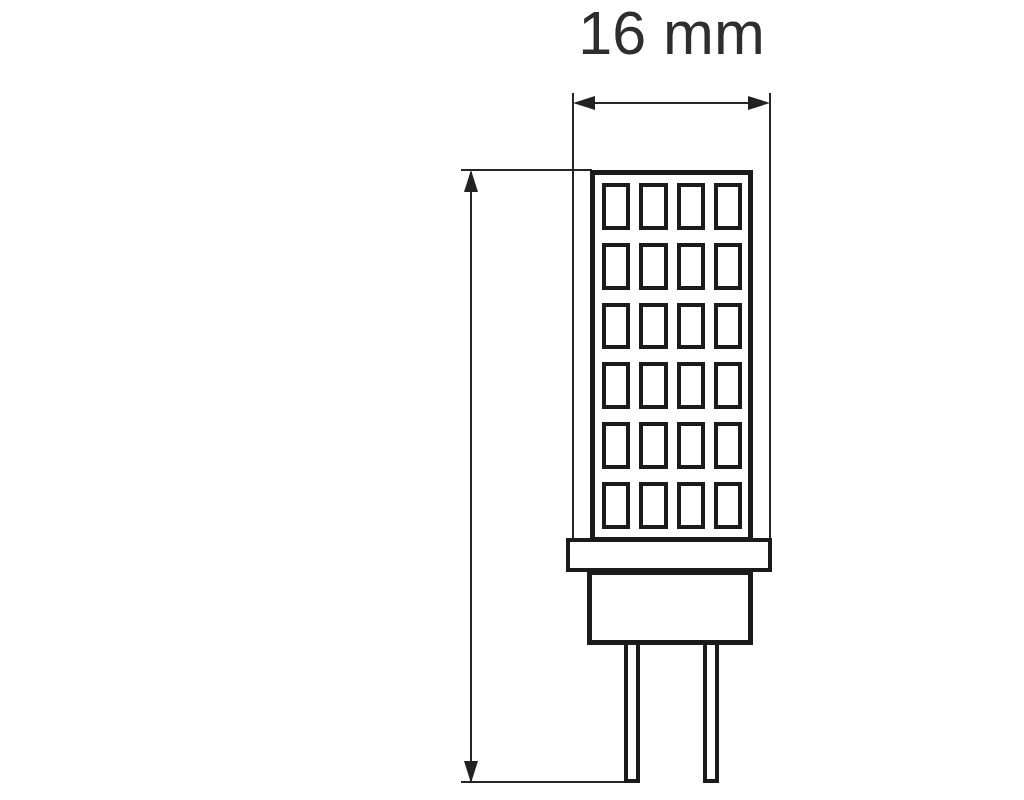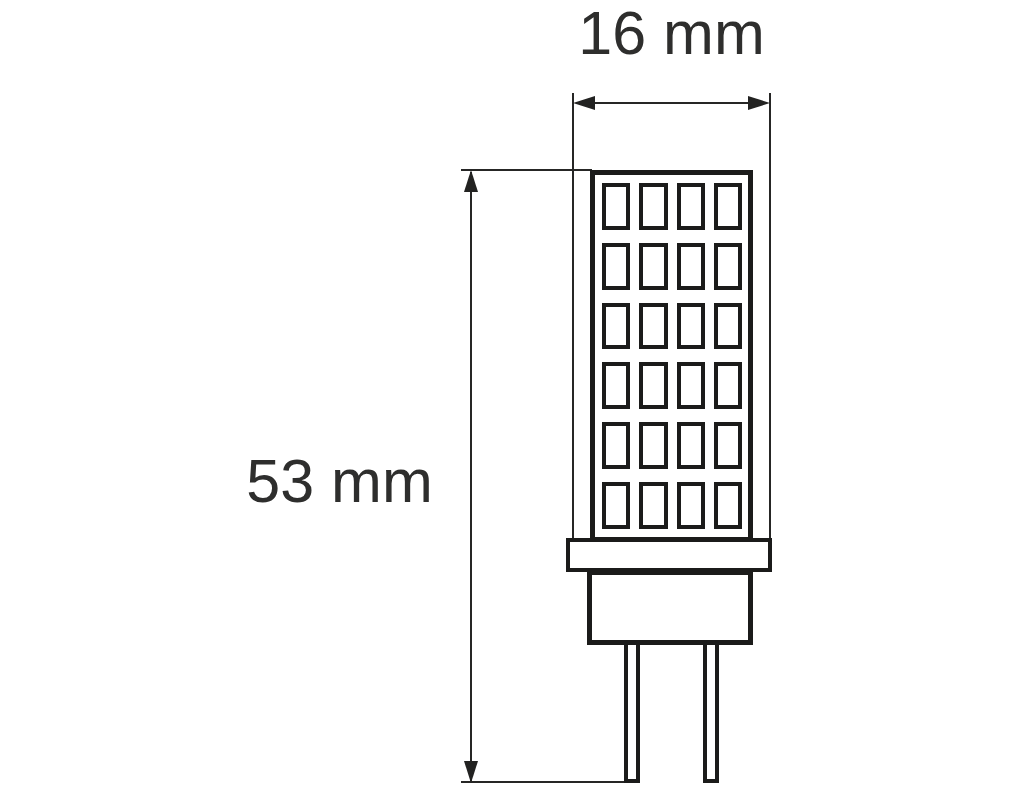--- a/index.html
+++ b/index.html
@@ -98,21 +98,20 @@
 
 <div id="canvas">
 
   <div class="dim-label" id="label-width">16 mm</div>
   <div class="line" id="ext-width-left"></div>
   <div class="line" id="ext-width-right"></div>
   <div class="line" id="dim-width-line"></div>
   <div class="arrow arrow-left" id="arrow-width-left"></div>
   <div class="arrow arrow-right" id="arrow-width-right"></div>
 
-  <div class="dim-label" id="label-height">53 mm</div>
   <div class="line" id="dim-height-line"></div>
   <div class="line" id="ext-height-top"></div>
   <div class="line" id="ext-height-bottom"></div>
   <div class="arrow arrow-up" id="arrow-height-up"></div>
   <div class="arrow arrow-down" id="arrow-height-down"></div>
 
   <div class="part" id="bulb-body" style="grid-template-columns: repeat(4, 1fr); grid-template-rows: repeat(6, 1fr);">
 
   <div class="chip"></div>
       <div class="chip"></div>

